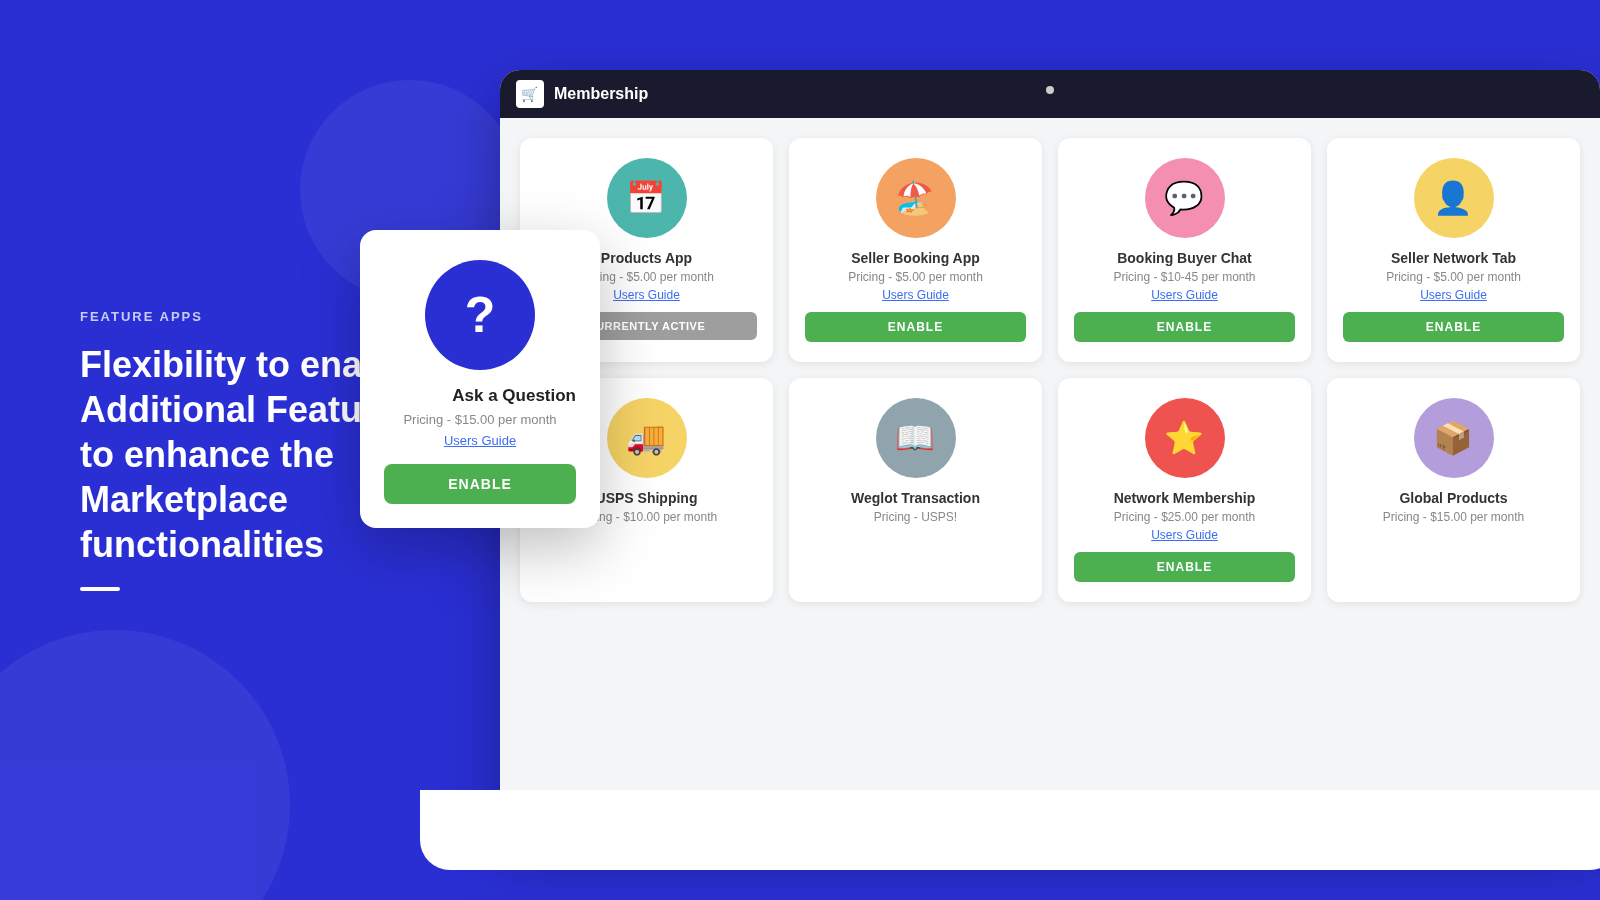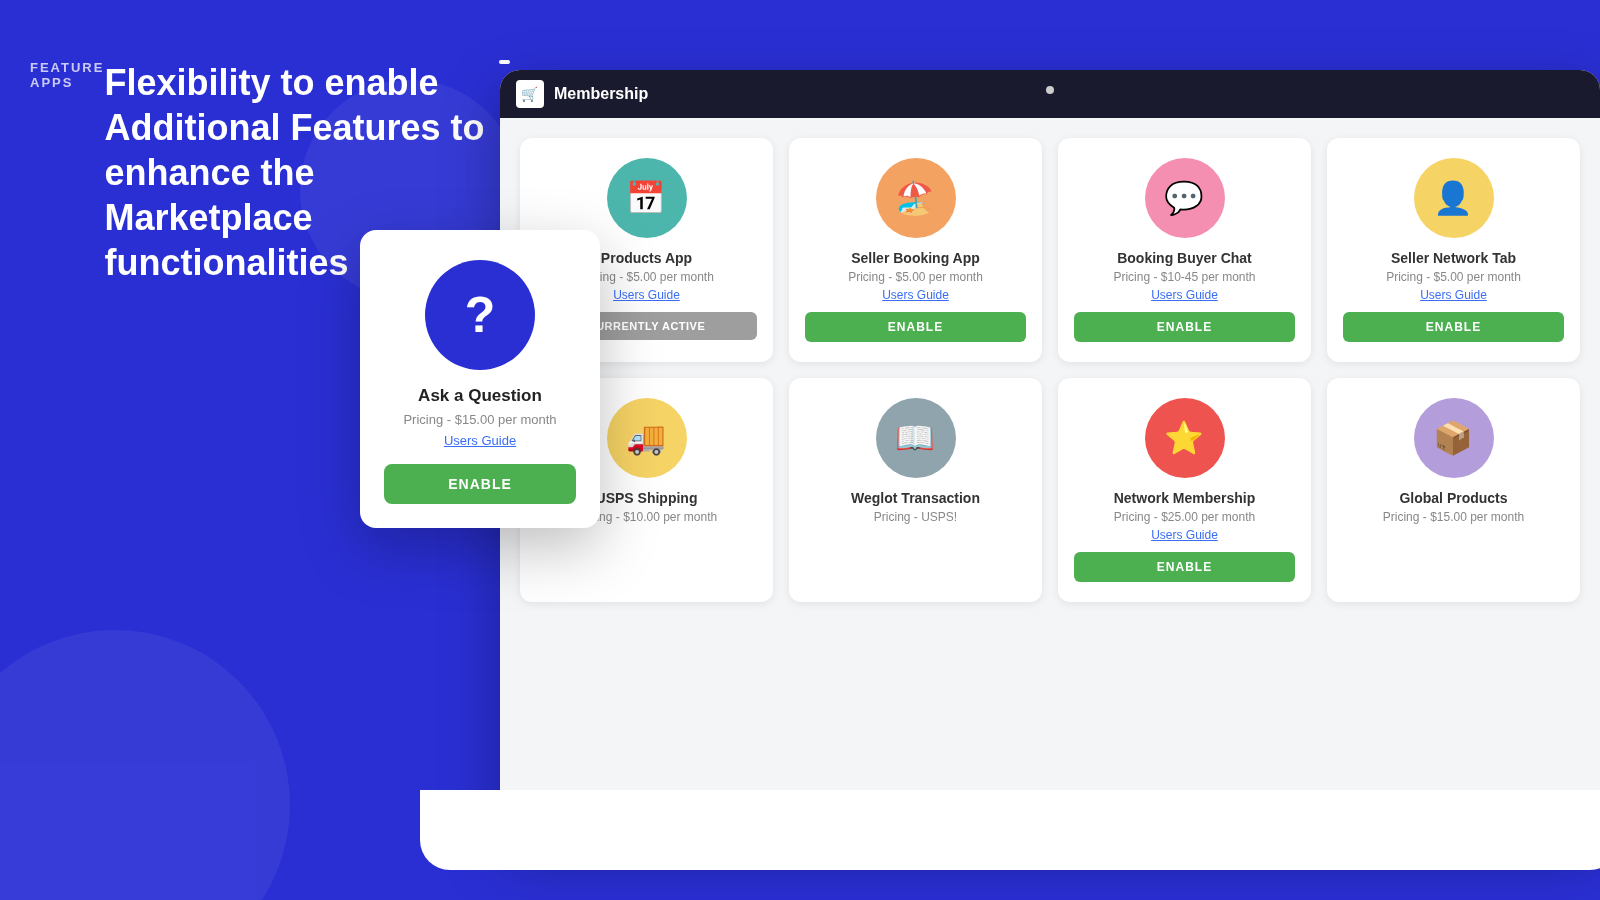--- a/index.html
+++ b/index.html
@@ -14,23 +14,23 @@
 
     
     .left-panel {
       position: absolute;
       left: 0; top: 0;
       width: 540px;
       height: 900px;
       background: #2a2fd4;
       z-index: 1;
       display: flex;
-      flex-direction: row;
+      flex-direction: column;
       justify-content: center;
-      padding: 60px 30px;
+      padding: 60px 80px;
     }
 
     .feature-label {
       color: rgba(255,255,255,0.75);
       font-size: 13px;
       font-weight: 700;
       letter-spacing: 2px;
       text-transform: uppercase;
       margin-bottom: 18px;
     }
@@ -246,20 +246,21 @@
       font-size: 50px;
       font-weight: 900;
       line-height: 1;
     }
 
     .popup-app-name {
       font-size: 17px;
       font-weight: 800;
       color: #222;
       margin-bottom: 6px;
+      text-align: right;
     }
 
     .popup-pricing {
       font-size: 13px;
       color: #888;
       margin-bottom: 6px;
     }
 
     .popup-guide {
       font-size: 13px;

